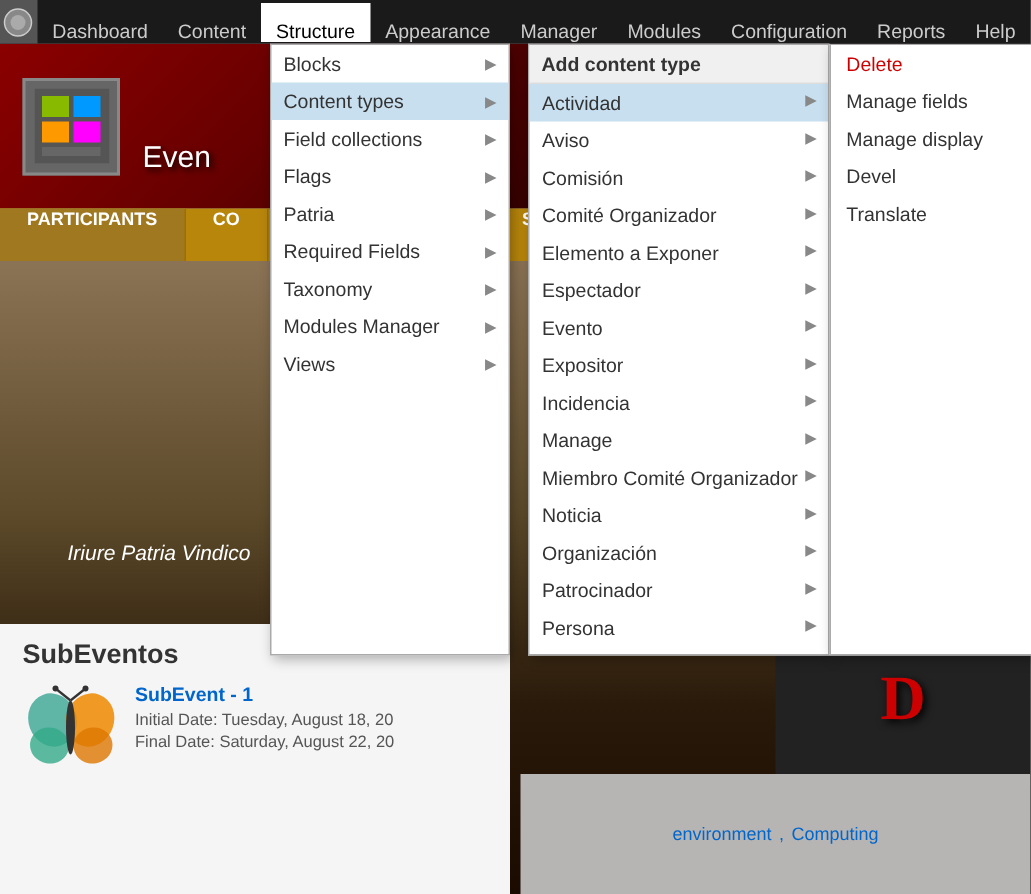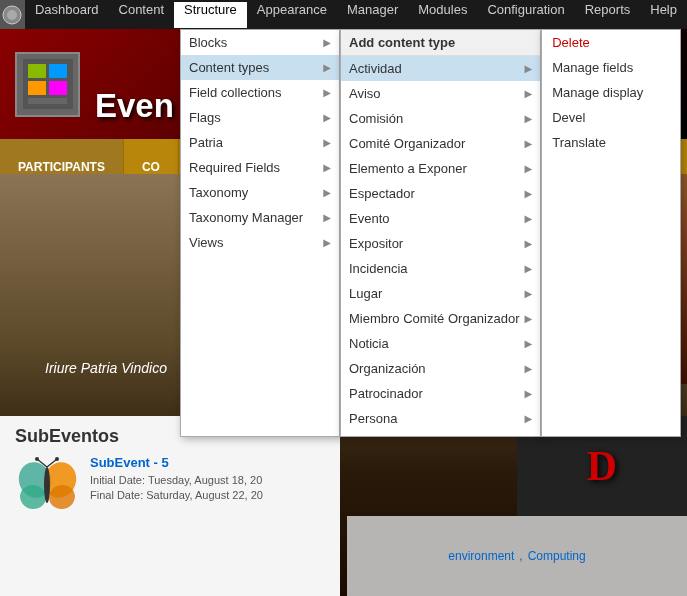--- a/index.html
+++ b/index.html
@@ -16,21 +16,21 @@
     }
     #topnav .nav-logo {
       width: 32px; height: 29px;
       background: #555;
       display: flex; align-items: center; justify-content: center;
       color: #ccc; font-size: 16px;
     }
     #topnav .nav-item {
       padding: 0 10px;
       height: 26px;
-      display: flex; align-items: flex-start;
+      display: flex; align-items: flex-end;
       color: #ccc;
       font-size: 13px;
       cursor: pointer;
       white-space: nowrap;
     }
     #topnav .nav-item.structure-active {
       background: #fff;
       color: #000;
     }
 
@@ -52,36 +52,36 @@
     #event-logo {
       width: 65px; height: 65px;
       background: #666;
       border: 2px solid #888;
       margin-right: 15px;
       display: flex; align-items: center; justify-content: center;
       font-size: 24px;
     }
     #event-title {
       color: #fff;
-      font-size: 33px;
-      font-weight: bold;
+      font-size: 20px;
+      font-weight: normal;
       text-shadow: 2px 2px 4px #000;
       margin-top: 43px;
     }
 
     
     #tabs-bar {
       background: #b8860b;
       height: 35px;
       display: flex; align-items: center;
     }
     .tab-item {
       padding: 0 18px;
       height: 35px;
-      display: flex; align-items: flex-end;
+      display: flex; align-items: flex-start;
       color: #fff;
       font-weight: bold;
       font-size: 12px;
       cursor: pointer;
       border-right: 1px solid #9a7000;
     }
     .tab-item:first-child {
       background: #8b6914;
     }
     .tab-item.tab-active {
@@ -211,25 +211,25 @@
       font-size: 10px;
       margin-left: 5px;
     }
 
     
     .dropdown-col2 {
       background: #fff;
       border: 1px solid #aaa;
       min-width: 165px;
       box-shadow: 2px 2px 8px rgba(0,0,0,0.3);
-      margin-left: 0;
+      margin-left: 12px;
     }
     .dropdown-item2 {
       display: flex;
-      align-items: center;
+      align-items: flex-start;
       justify-content: space-between;
       padding: 5px 8px;
       font-size: 13px;
       color: #333;
       cursor: pointer;
       white-space: nowrap;
     }
     .dropdown-item2.active-item {
       background: #c8dff0;
     }
@@ -369,21 +369,21 @@
 
             <ellipse cx="32" cy="30" rx="3" ry="18" fill="#333"></ellipse>
 
             <line x1="32" y1="12" x2="22" y2="4" stroke="#333" stroke-width="1.5"></line>
             <line x1="32" y1="12" x2="42" y2="4" stroke="#333" stroke-width="1.5"></line>
             <circle cx="22" cy="4" r="2" fill="#333"></circle>
             <circle cx="42" cy="4" r="2" fill="#333"></circle>
           </svg>
         </div>
         <div id="sub-event-info">
-          <h4>SubEvent - 5</h4>
+          <h4>SubEvent - 1</h4>
           <p>
             <span>Initial Date:</span>
             <span>Tuesday, August 18, 20</span>
           </p>
           <p>
             <span>Final Date:</span>
             <span>Saturday, August 22, 20</span>
           </p>
         </div>
       </div>
@@ -420,21 +420,21 @@
       </div>
       <div class="dropdown-item">
         <span>Required Fields</span>
         <span class="arrow">▶</span>
       </div>
       <div class="dropdown-item">
         <span>Taxonomy</span>
         <span class="arrow">▶</span>
       </div>
       <div class="dropdown-item">
-        <span>Taxonomy Manager</span>
+        <span>Modules Manager</span>
         <span class="arrow">▶</span>
       </div>
       <div class="dropdown-item">
         <span>Views</span>
         <span class="arrow">▶</span>
       </div>
     </div>
 
     <div class="dropdown-col2">
       <div class="dropdown-header">
@@ -471,21 +471,21 @@
         </div>
         <div class="dropdown-item2">
           <span>Expositor</span>
           <span class="arrow">▶</span>
         </div>
         <div class="dropdown-item2">
           <span>Incidencia</span>
           <span class="arrow">▶</span>
         </div>
         <div class="dropdown-item2">
-          <span>Lugar</span>
+          <span>Manage</span>
           <span class="arrow">▶</span>
         </div>
         <div class="dropdown-item2">
           <span>Miembro Comité Organizador</span>
           <span class="arrow">▶</span>
         </div>
         <div class="dropdown-item2">
           <span>Noticia</span>
           <span class="arrow">▶</span>
         </div>

